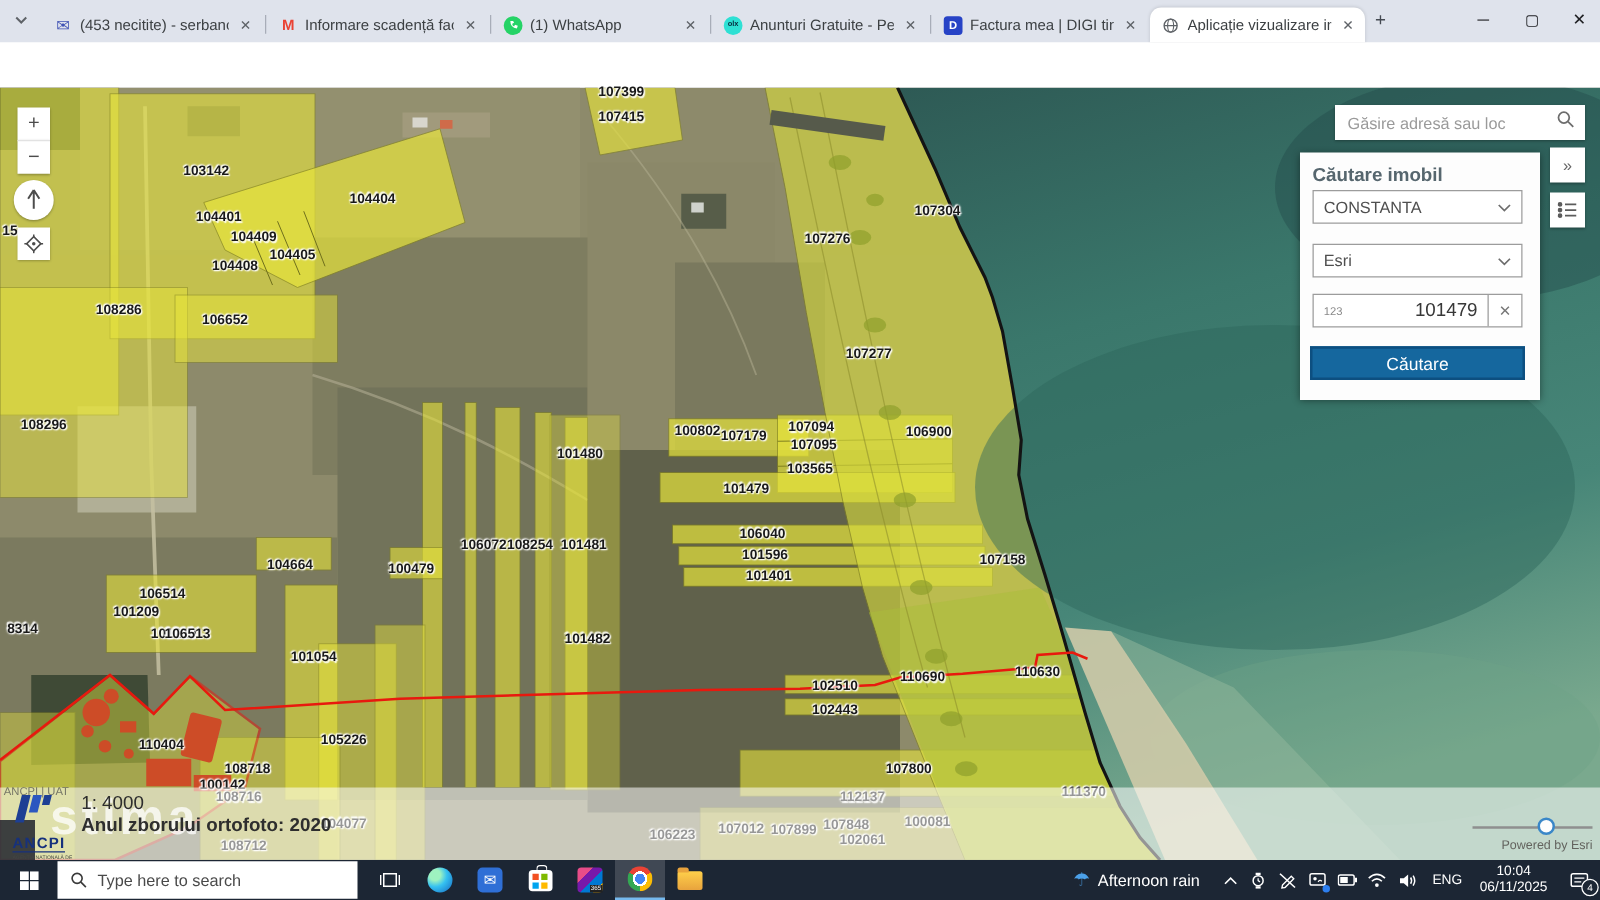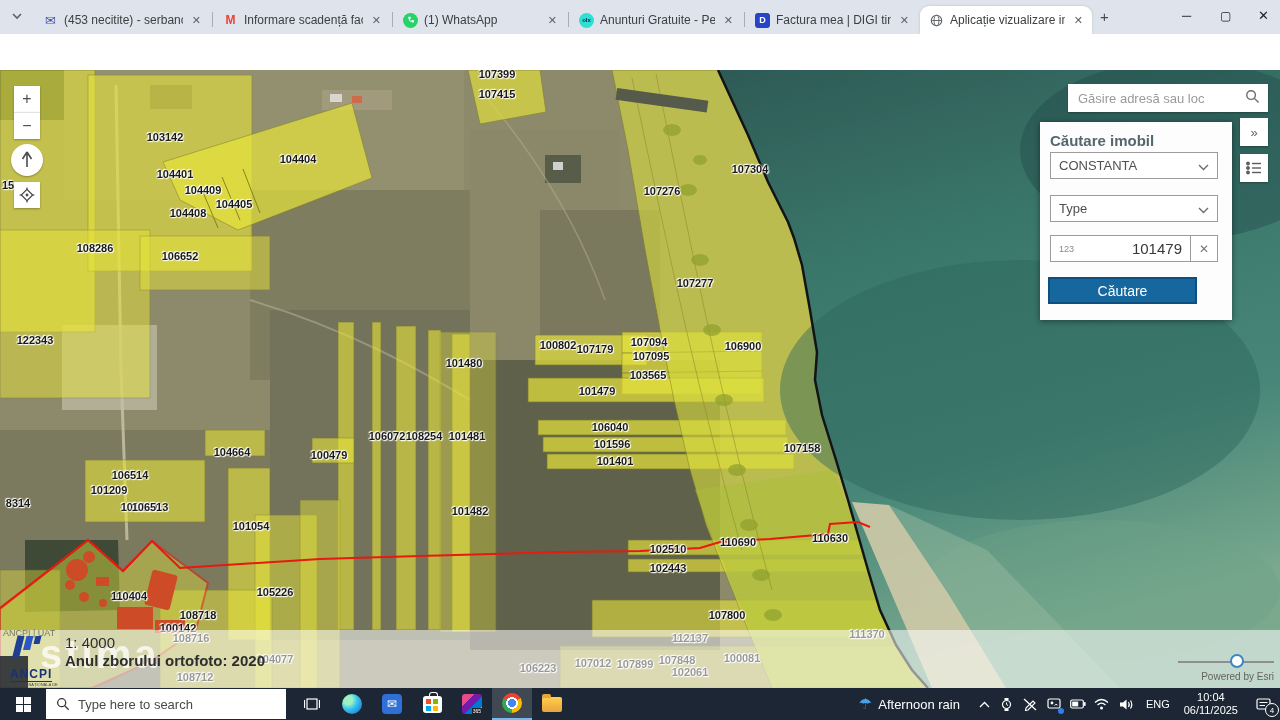--- a/index.html
+++ b/index.html
@@ -41,21 +41,21 @@
   #srchbox .ph{flex:1;font-size:13px;color:#9a9a9a;padding-left:10px}
   #panel{position:absolute;left:1040px;top:122px;width:192px;height:198px;background:#fdfdfd;box-shadow:0 1px 6px rgba(0,0,0,.45);z-index:10}
   #panel .ttl{position:absolute;left:10px;top:10px;font-size:15px;font-weight:bold;color:#56666e}
   .psel{position:absolute;left:10px;width:168px;height:27px;border:1px solid #9c9c9c;background:#fff;display:flex;align-items:center;box-sizing:border-box}
   .psel .val{flex:1;font-size:13px;color:#4f4f4f;padding-left:8px}
   .psel .chev{padding-right:8px}
   #pinput{position:absolute;left:10px;top:113px;width:168px;height:27px;border:1px solid #9c9c9c;background:#fff;display:flex;align-items:center;box-sizing:border-box}
   #pinput .pfx{font-size:9px;color:#8a8a8a;padding-left:8px;width:30px}
   #pinput .val{flex:1;font-size:15px;color:#383838;text-align:right;padding-right:8px}
   #pinput .clr{width:26px;height:100%;border-left:1px solid #9c9c9c;display:flex;align-items:center;justify-content:center;color:#777;font-size:12px}
-  #pbtn{position:absolute;left:8px;top:155px;width:149px;height:27px;background:var(--c-accent);border:2px solid #0d4f80;box-sizing:border-box;color:#fff;font-size:14px;display:flex;align-items:center;justify-content:center}
+  #pbtn{position:absolute;left:8px;top:155px;width:172px;height:27px;background:var(--c-accent);border:2px solid #0d4f80;box-sizing:border-box;color:#fff;font-size:14px;display:flex;align-items:center;justify-content:center}
   
   #taskbar{position:absolute;left:0;top:688px;width:1280px;height:32px;background:var(--c-taskbar);display:flex;align-items:center;z-index:20}
   .tbic{height:32px;display:flex;align-items:center;justify-content:center;flex:0 0 auto}
   #tbsearch{width:240px;height:30px;background:#fff;margin:1px 0;display:flex;align-items:center;gap:8px;padding-left:10px;box-sizing:border-box;flex:0 0 auto}
   #tbsearch span{font-size:13px;color:#4a4a4a}
   .tray{color:#fff;font-size:11px}
   #clock{color:#fff;font-size:11px;text-align:center;line-height:13px;margin:0 8px}
 </style>
 </head>
 <body>
@@ -260,21 +260,21 @@
       <div class="plabel" style="left: 234px; top: 204px;">104405</div>
       <div class="plabel" style="left: 188px; top: 213px;">104408</div>
       <div class="plabel" style="left: 298px; top: 159px;">104404</div>
       <div class="plabel" style="left: 95px; top: 248px;">108286</div>
       <div class="plabel" style="left: 180px; top: 256px;">106652</div>
       <div class="plabel" style="left: 497px; top: 74px;">107399</div>
       <div class="plabel" style="left: 497px; top: 94px;">107415</div>
       <div class="plabel" style="left: 662px; top: 191px;">107276</div>
       <div class="plabel" style="left: 750px; top: 169px;">107304</div>
       <div class="plabel" style="left: 695px; top: 283px;">107277</div>
-      <div class="plabel" style="left: 35px; top: 340px;">122343</div>
+      <div class="plabel" style="left: 35px; top: 340px;">108296</div>
       <div class="plabel" style="left: 8px; top: 185px;">15</div>
       <div class="plabel" style="left: 18px; top: 503px;">8314</div>
       <div class="plabel" style="left: 558px; top: 345px;">100802</div>
       <div class="plabel" style="left: 595px; top: 349px;">107179</div>
       <div class="plabel" style="left: 649px; top: 342px;">107094</div>
       <div class="plabel" style="left: 651px; top: 356px;">107095</div>
       <div class="plabel" style="left: 648px; top: 375px;">103565</div>
       <div class="plabel" style="left: 464px; top: 363px;">101480</div>
       <div class="plabel" style="left: 597px; top: 391px;">101479</div>
       <div class="plabel" style="left: 743px; top: 346px;">106900</div>
@@ -377,21 +377,21 @@
 
   <div id="panel">
     <div class="ttl">Căutare imobil</div>
     <div class="psel" style="top:30px">
       <span class="val">CONSTANTA</span>
       <span class="chev"><svg width="11" height="7" viewBox="0 0 11 7">
             <path d="M1,1 L5.5,5.5 L10,1" stroke="#6d6d6d" stroke-width="1.4" fill="none"></path>
           </svg></span>
     </div>
     <div class="psel" style="top:73px">
-      <span class="val">Type</span>
+      <span class="val">Esri</span>
       <span class="chev"><svg width="11" height="7" viewBox="0 0 11 7">
             <path d="M1,1 L5.5,5.5 L10,1" stroke="#6d6d6d" stroke-width="1.4" fill="none"></path>
           </svg></span>
     </div>
     <div id="pinput">
       <span class="pfx">123</span>
       <span class="val">101479</span>
       <span class="clr">✕</span>
     </div>
     <div id="pbtn">Căutare</div>

